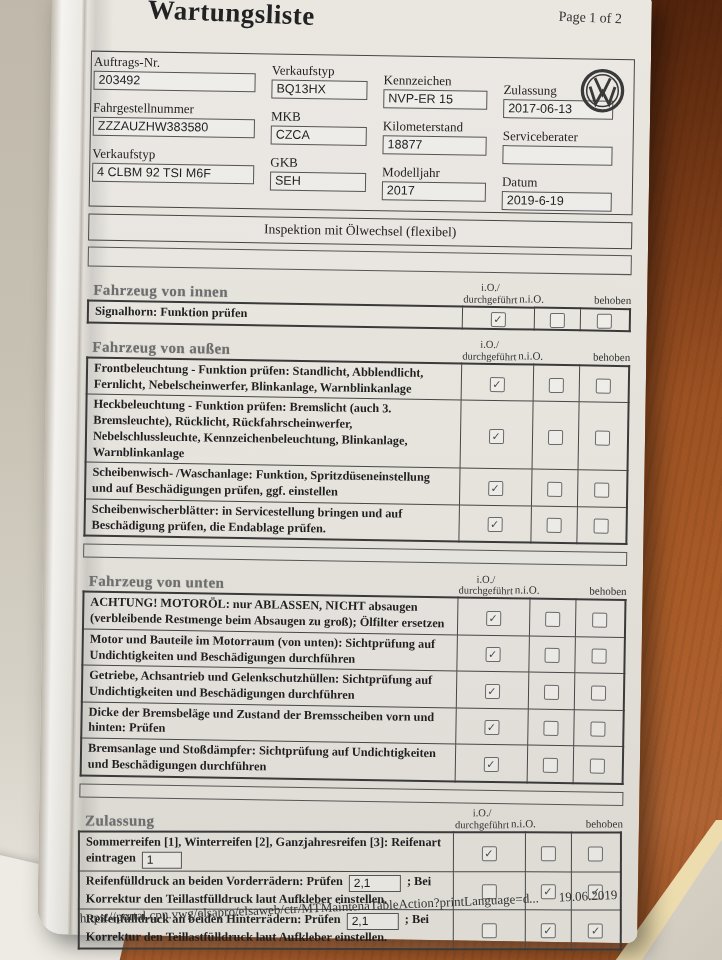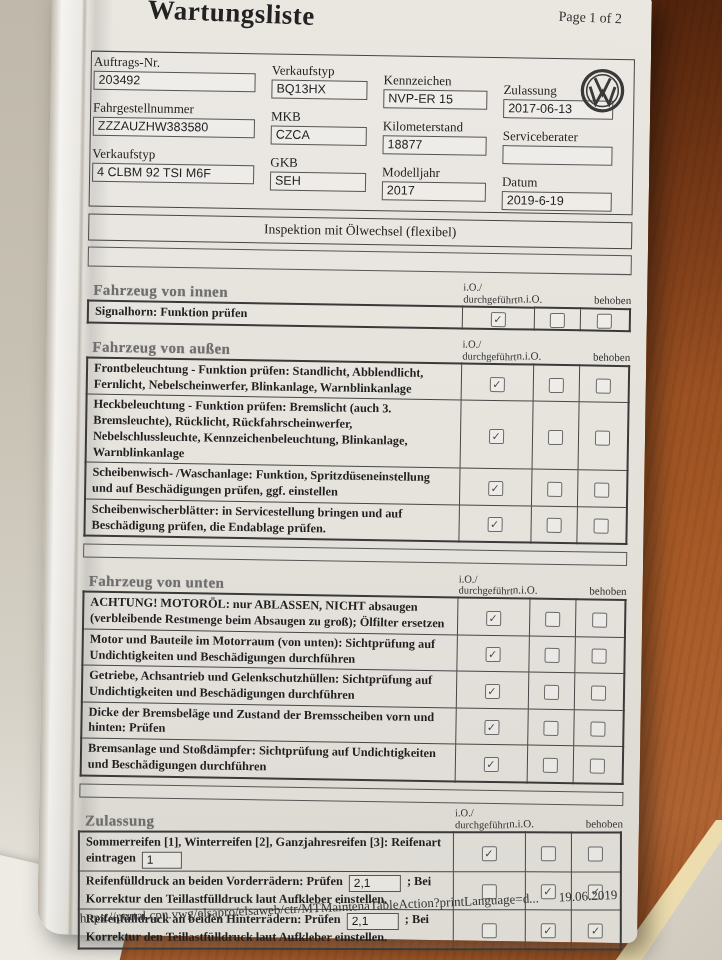--- a/index.html
+++ b/index.html
@@ -53,21 +53,21 @@
   .service-box{margin-top:7px;height:25px;border:1.6px solid #454545;text-align:center;
     font-size:13.5px;line-height:24px;color:#222;background:rgba(255,255,255,0.10);}
   .empty-box{margin-top:6px;height:18px;border:1.3px solid #555;background:rgba(255,255,255,0.10);}
   .sep-box{margin:7px 0 0 0;height:12px;border:1.3px solid #555;background:rgba(255,255,255,0.10);}
 
   
   .sec-head{position:relative;height:28px;margin-top:5px;}
   .sec-title{position:absolute;left:6px;bottom:1px;font-size:15px;font-weight:bold;color:#6e6e6e;
     text-shadow:0 0 1px rgba(110,110,110,0.55);letter-spacing:0.4px;}
   .colheads{position:absolute;right:0;bottom:0;width:168px;display:flex;align-items:flex-end;}
-  .ch{font-size:11px;color:#333;line-height:1.08;padding-bottom:1px;}
+  .ch{text-align:center;font-size:11px;color:#333;line-height:1.08;padding-bottom:1px;}
   .ch-io{width:72px;font-size:10.5px;}
   .ch-io span{display:block;}
   .ch-nio{width:46px;margin-top:12px;}
   .ch-beh{width:50px;margin-left:48px;}
 
   table.check{width:100%;border-collapse:collapse;border:2px solid #3a3a3a;background:rgba(255,255,255,0.08);}
   table.check td{border:1.3px solid #474747;vertical-align:middle;}
   td.desc{font-weight:bold;font-size:12.3px;line-height:1.28;padding:2px 6px;color:#1f1f1f;}
   col.c-io{width:72px;} col.c-nio{width:46px;} col.c-beh{width:50px;}
   td.cb{text-align:center;}

